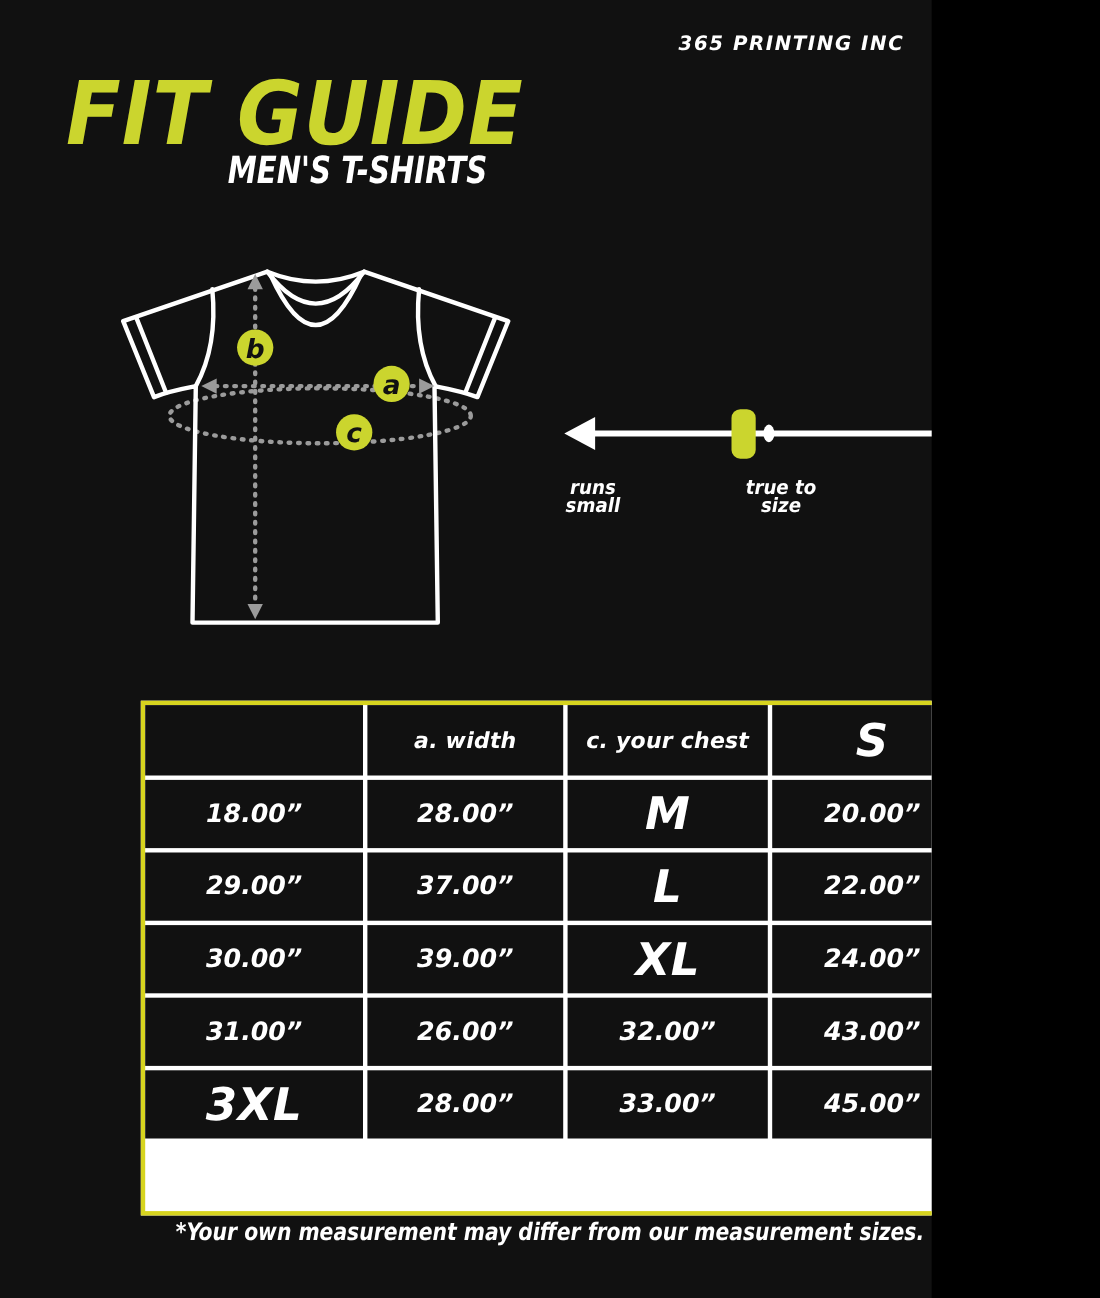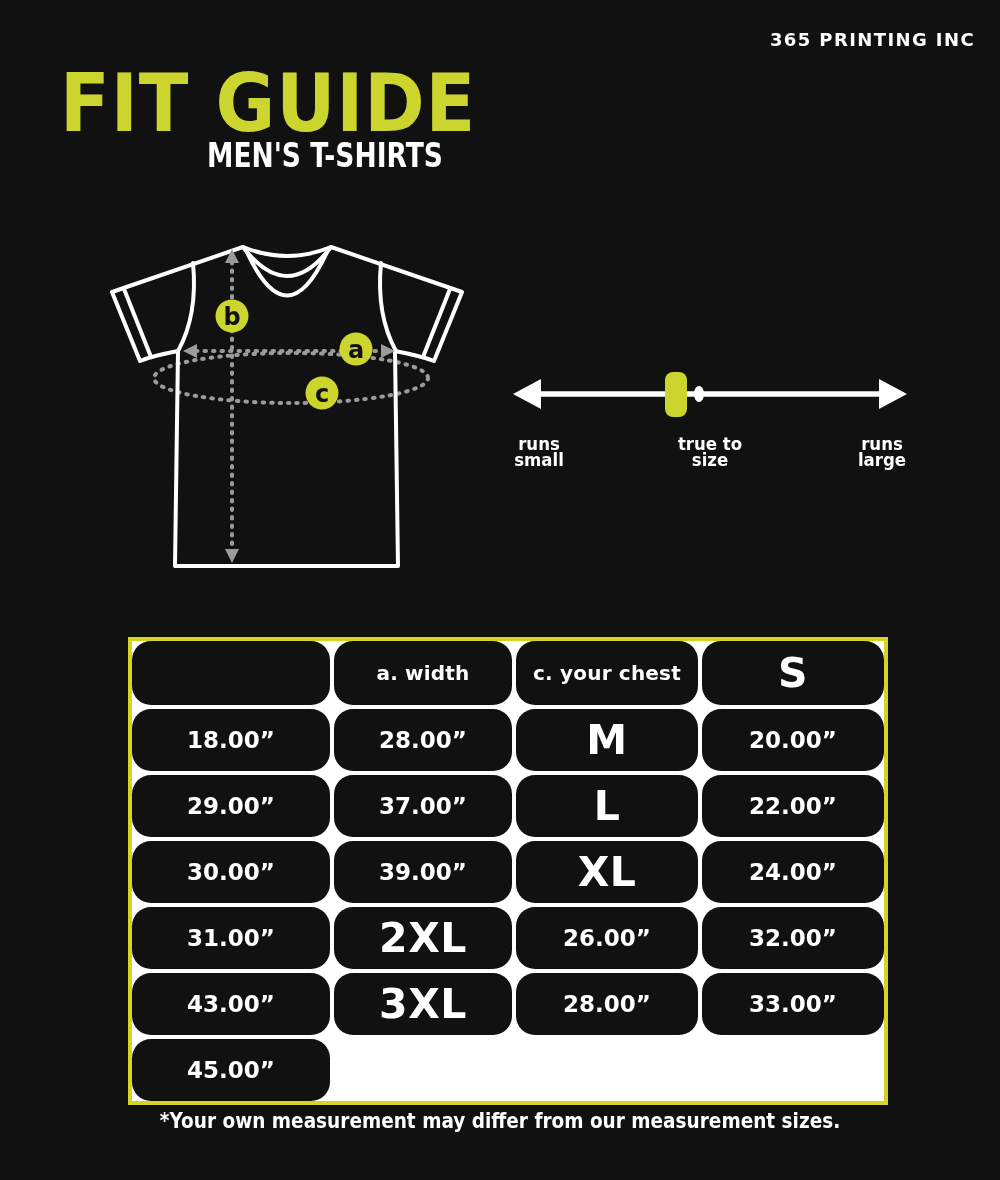--- a/index.html
+++ b/index.html
@@ -1,23 +1,24 @@
 <!DOCTYPE html>
 <html style="--background: #111111; --accent-green: #cbd52e; --table-border: #d7d41f; --dashed-gray: #9b9b9b; --text-white: #ffffff;"><head>
 <meta charset="utf-8">
 <style>
   html,body{margin:0;padding:0;background:#000;}
   .page{
     position:relative;
-    width:1000px;height:1180px;
+    width:847px;height:1180px;
     background:var(--background,#111);
     overflow:hidden;
     font-family:"DejaVu Sans","Liberation Sans",sans-serif;
     font-weight:bold;
     color:#fff;
+    font-style:italic;
   }
   
   .brand{
     position:absolute;top:29px;right:25px;
     font-size:18px;letter-spacing:1.4px;
     transform-origin:right center;
     color:#fff;white-space:nowrap;
   }
   .title{
     position:absolute;left:60px;top:64px;
@@ -53,21 +54,20 @@
     background:#fff;
     display:grid;
     grid-template-columns:198px 178px 182px 182px;
     grid-template-rows:64px repeat(6,62px);
     gap:4px;
   }
   .cell{
     background:var(--background,#111);
     display:flex;align-items:center;justify-content:center;
     color:#fff;
-    border-radius:19px;
   }
   .cell.head{font-size:20px;letter-spacing:0.2px;}
   .cell.size{font-size:41px;letter-spacing:0.5px;}
   .cell.val{font-size:23px;text-align:center;}
   
   .footnote{
     position:absolute;left:0;top:1108px;width:1000px;
     text-align:center;font-size:22px;color:#fff;
     transform:scaleX(0.84);transform-origin:center top;
     white-space:nowrap;
@@ -143,21 +143,20 @@
       <div class="cell val">20.00”</div>
       <div class="cell val">29.00”</div>
       <div class="cell val">37.00”</div>
       <div class="cell size">L</div>
       <div class="cell val">22.00”</div>
       <div class="cell val">30.00”</div>
       <div class="cell val">39.00”</div>
       <div class="cell size">XL</div>
       <div class="cell val">24.00”</div>
       <div class="cell val">31.00”</div>
-      <div class="cell size">2XL</div>
       <div class="cell val">26.00”</div>
       <div class="cell val">32.00”</div>
       <div class="cell val">43.00”</div>
       <div class="cell size">3XL</div>
       <div class="cell val">28.00”</div>
       <div class="cell val">33.00”</div>
       <div class="cell val">45.00”</div>
     </div>
 
   <div class="footnote">*Your own measurement may differ from our measurement sizes.</div>

